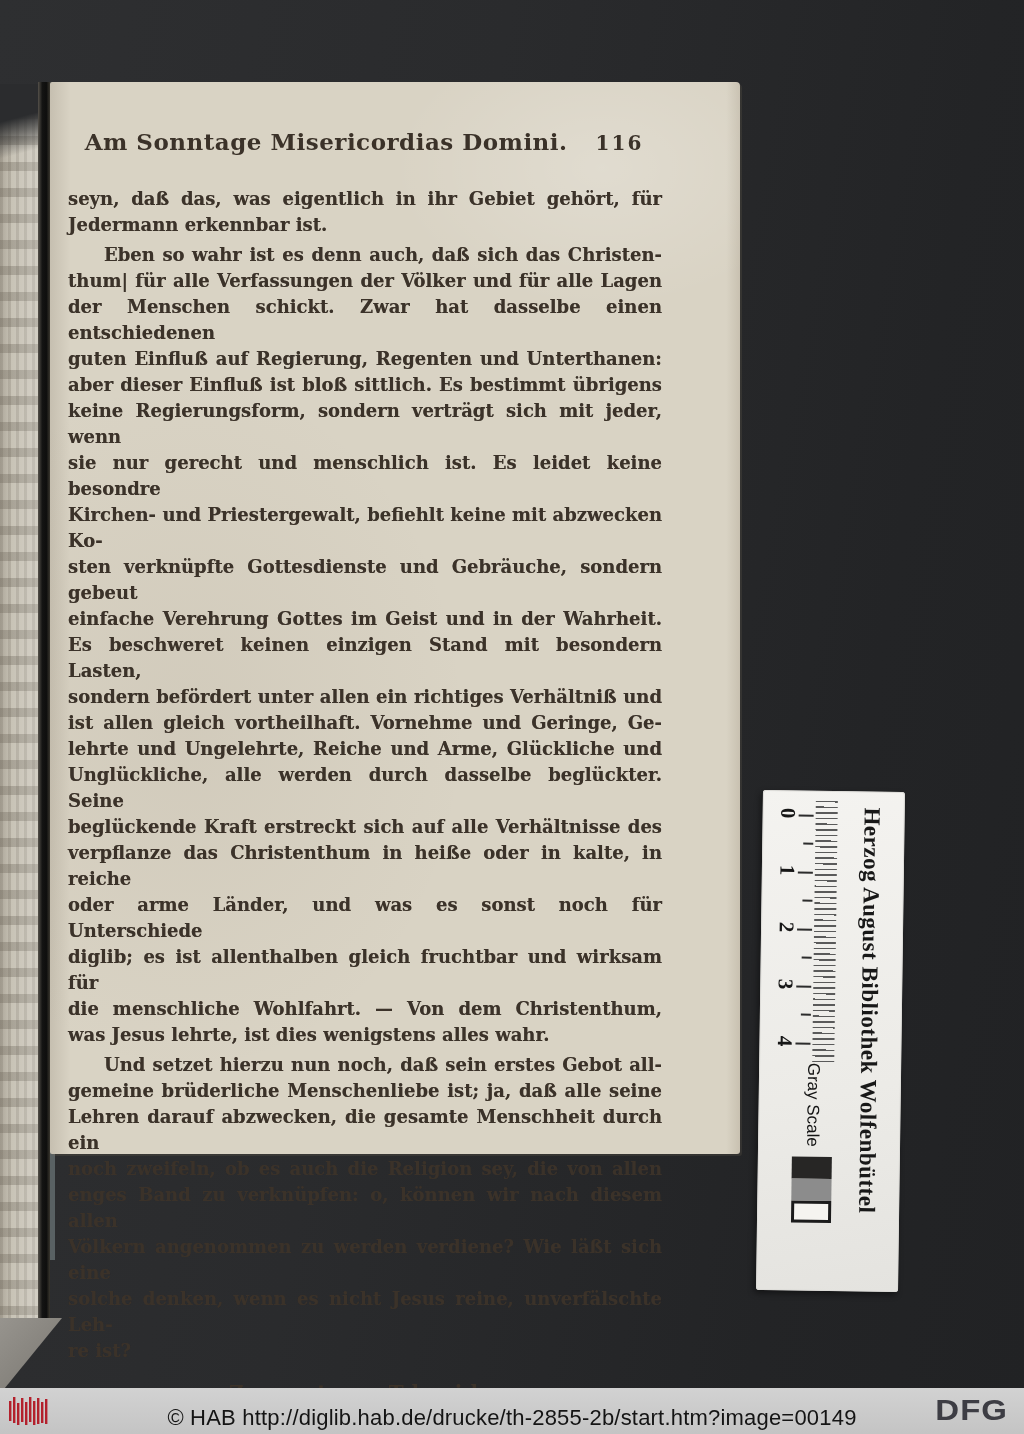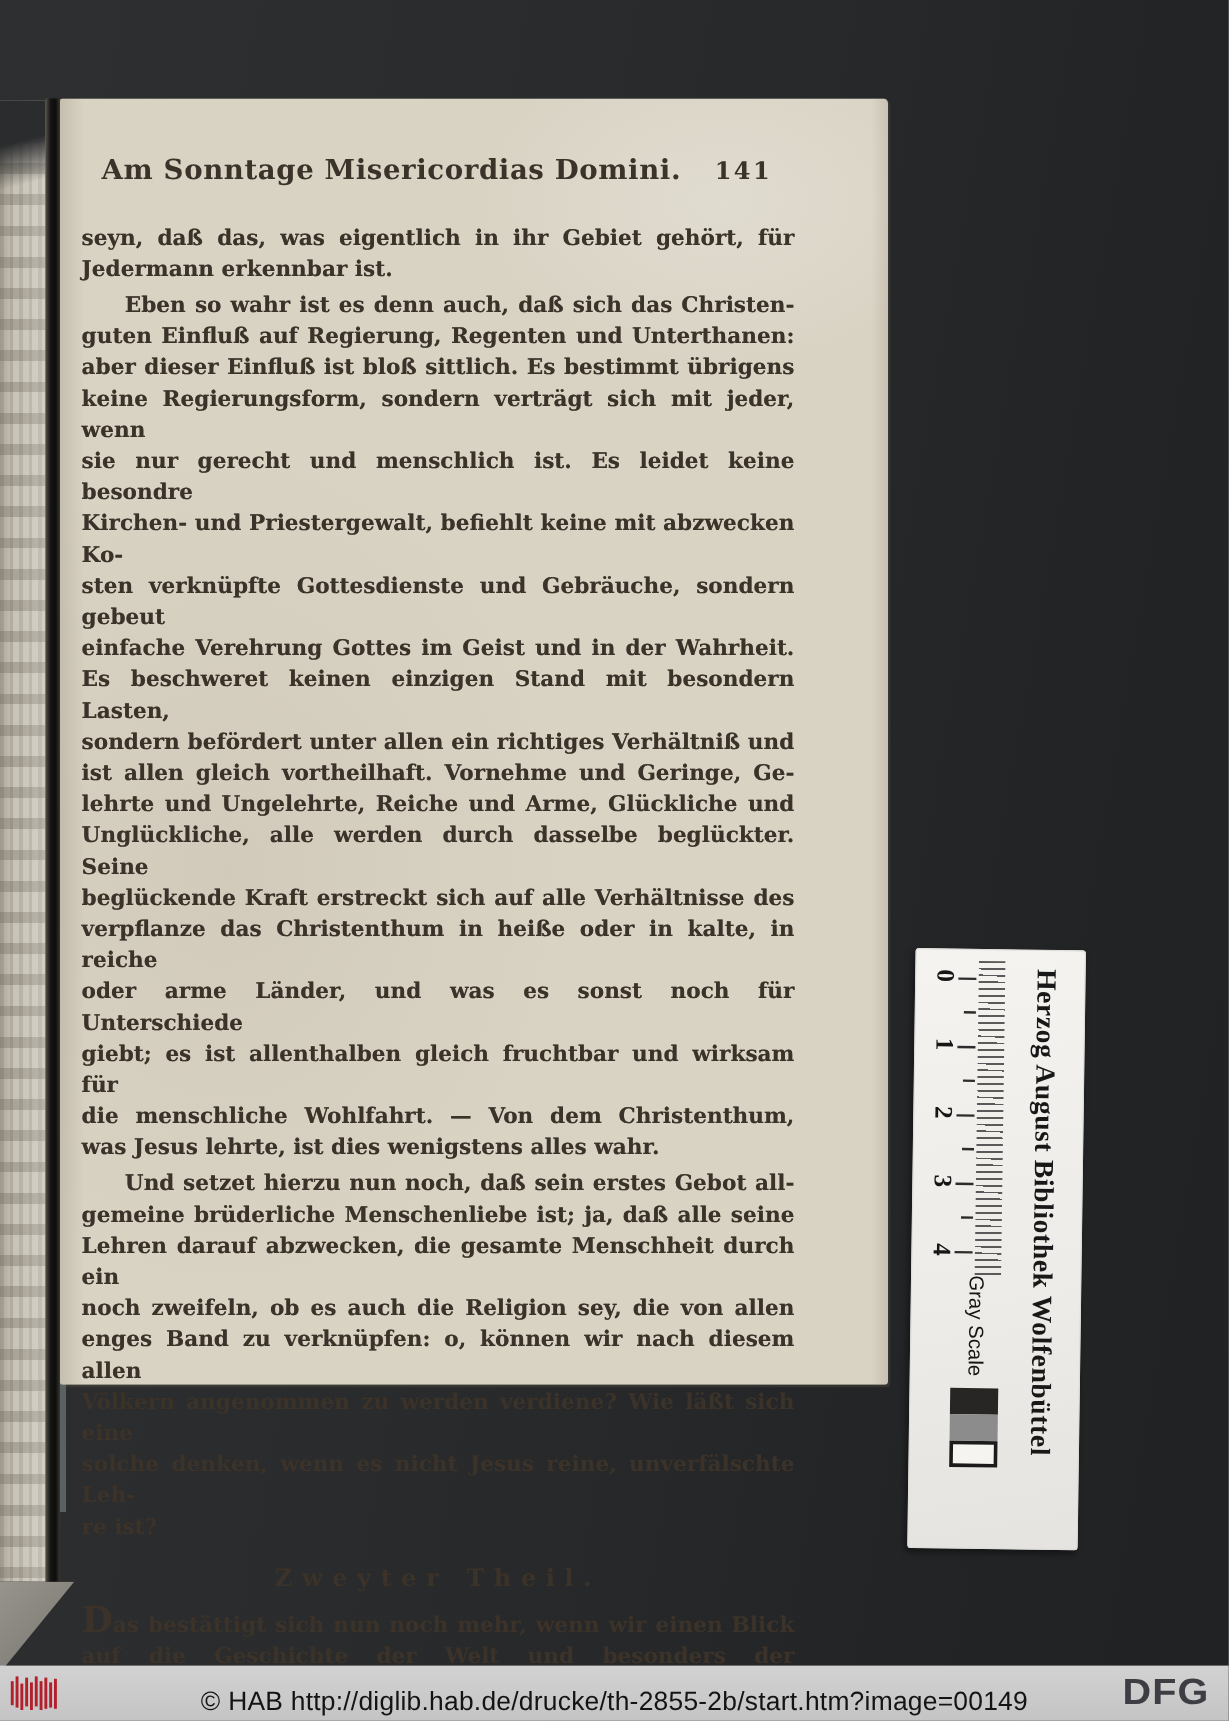--- a/index.html
+++ b/index.html
@@ -126,45 +126,47 @@
 <body>
 
 <div class="prev-page-strip"></div>
 <div class="gutter-shadow"></div>
 <div class="film-edge"></div>
 <div class="film-corner-bottom"></div>
 
 <div class="book-page">
   <div class="page-header">
     <span class="htitle">Am Sonntage Misericordias Domini.</span>
-    <span class="hnum">141</span>
+    <span class="hnum">116</span>
   </div>
   <div class="page-body">
       <div class="para">
         <div class="line">seyn, daß das, was eigentlich in ihr Gebiet gehört, für</div>
         <div class="line last">Jedermann erkennbar ist.</div>
       </div>
       <div class="para indent">
         <div class="line">Eben so wahr ist es denn auch, daß sich das Christen-</div>
+        <div class="line">thum| für alle Verfassungen der Völker und für alle Lagen</div>
+        <div class="line">der Menschen schickt.  Zwar hat dasselbe einen entschiedenen</div>
         <div class="line">guten Einfluß auf Regierung, Regenten und Unterthanen:</div>
         <div class="line">aber dieser Einfluß ist bloß sittlich.  Es bestimmt übrigens</div>
         <div class="line">keine Regierungsform, sondern verträgt sich mit jeder, wenn</div>
         <div class="line">sie nur gerecht und menschlich ist.  Es leidet keine besondre</div>
         <div class="line">Kirchen- und Priestergewalt, befiehlt keine mit abzwecken Ko-</div>
         <div class="line">sten verknüpfte Gottesdienste und Gebräuche, sondern gebeut</div>
         <div class="line">einfache Verehrung Gottes im Geist und in der Wahrheit.</div>
         <div class="line">Es beschweret keinen einzigen Stand mit besondern Lasten,</div>
         <div class="line">sondern befördert unter allen ein richtiges Verhältniß und</div>
         <div class="line">ist allen gleich vortheilhaft.  Vornehme und Geringe, Ge-</div>
         <div class="line">lehrte und Ungelehrte, Reiche und Arme, Glückliche und</div>
         <div class="line">Unglückliche, alle werden durch dasselbe beglückter.  Seine</div>
         <div class="line">beglückende Kraft erstreckt sich auf alle Verhältnisse des</div>
         <div class="line">verpflanze das Christenthum in heiße oder in kalte, in reiche</div>
         <div class="line">oder arme Länder, und was es sonst noch für Unterschiede</div>
-        <div class="line">giebt; es ist allenthalben gleich fruchtbar und wirksam für</div>
+        <div class="line">diglib; es ist allenthalben gleich fruchtbar und wirksam für</div>
         <div class="line">die menschliche Wohlfahrt. —  Von dem Christenthum,</div>
         <div class="line last">was Jesus lehrte, ist dies wenigstens alles wahr.</div>
       </div>
       <div class="para indent">
         <div class="line">Und setzet hierzu nun noch, daß sein erstes Gebot all-</div>
         <div class="line">gemeine brüderliche Menschenliebe ist; ja, daß alle seine</div>
         <div class="line">Lehren darauf abzwecken, die gesamte Menschheit durch ein</div>
         <div class="line">noch zweifeln, ob es auch die Religion sey, die von allen</div>
         <div class="line">enges Band zu verknüpfen: o, können wir nach diesem allen</div>
         <div class="line">Völkern angenommen zu werden verdiene? Wie läßt sich eine</div>

